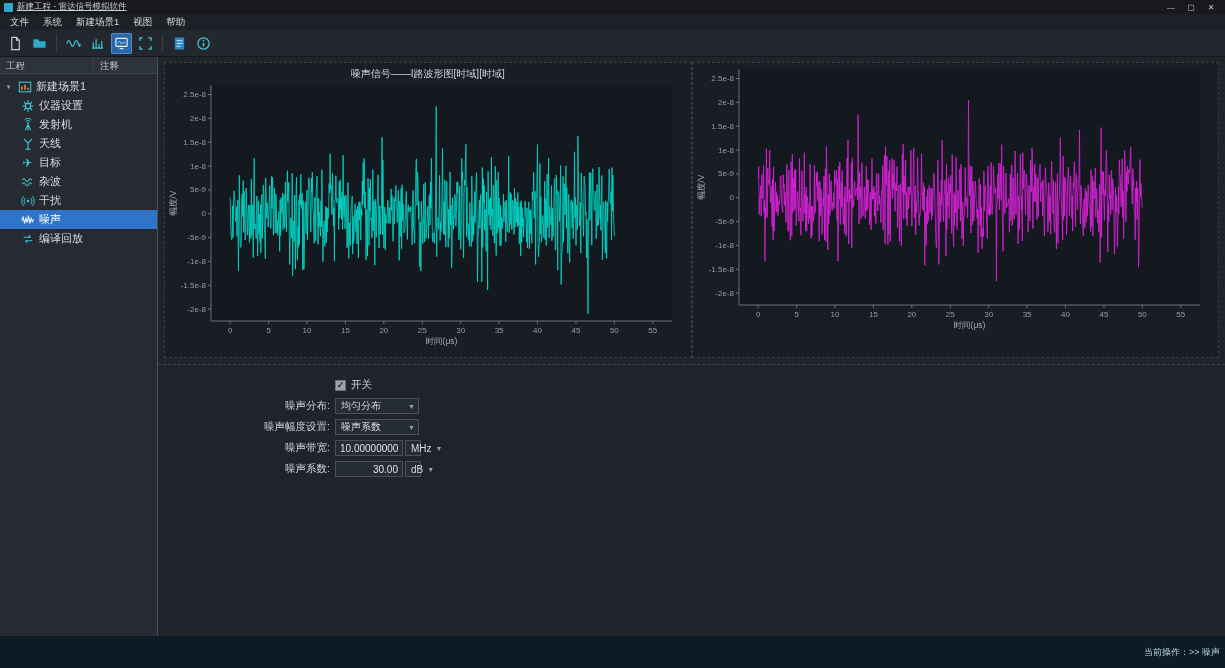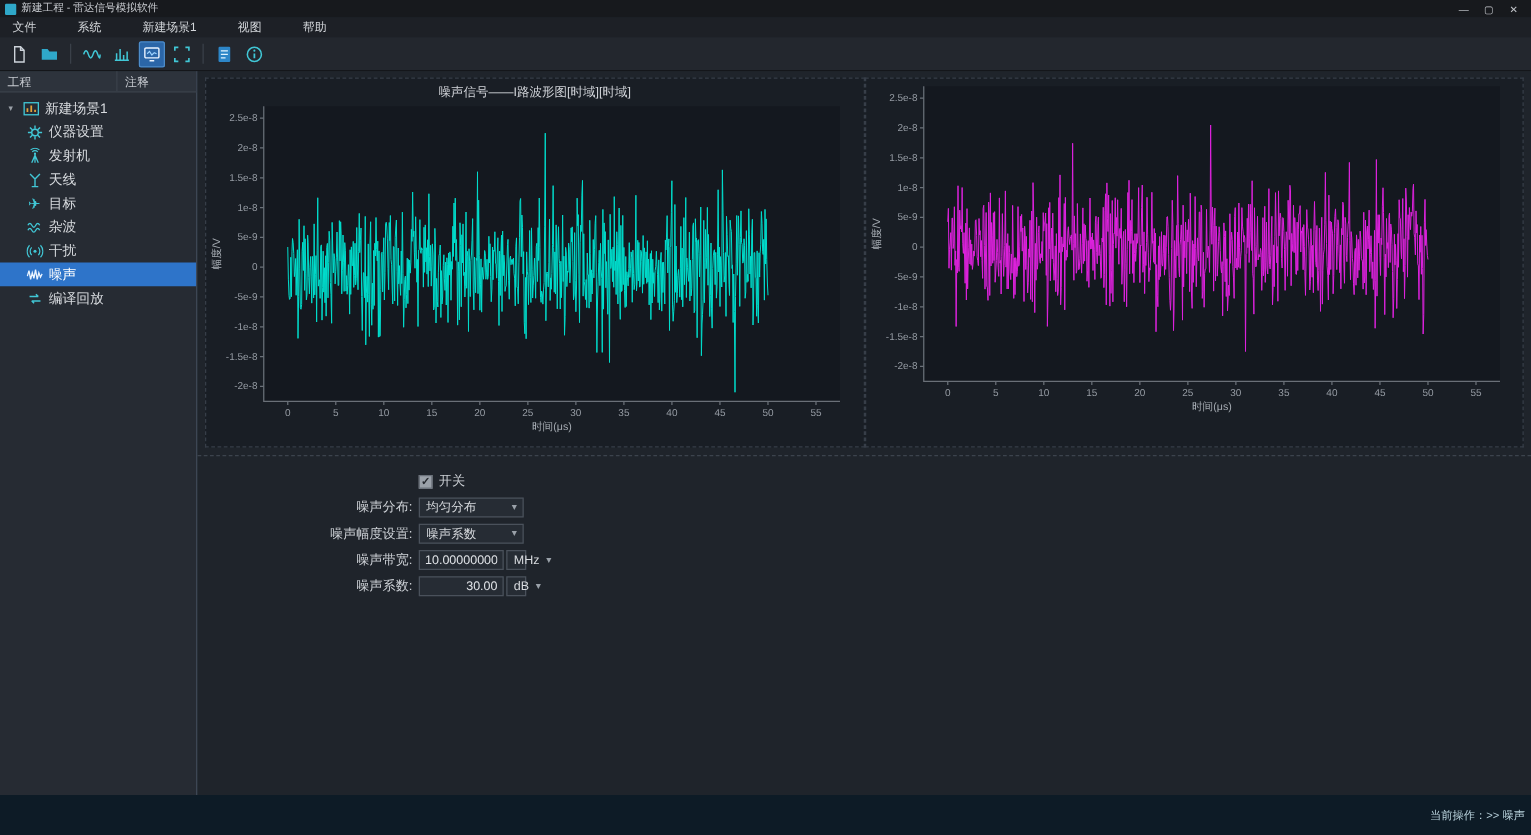--- a/index.html
+++ b/index.html
@@ -3,26 +3,26 @@
 <meta charset="utf-8">
 <style>
   * { margin:0; padding:0; box-sizing:border-box; }
   html,body { width:1225px; height:668px; overflow:hidden; }
   body { font-family:"Liberation Sans", sans-serif; background:#21262d; }
   .window { width:100%; height:100%; display:flex; flex-direction:column; }
 
   
   .titlebar { height:14px; background:#17191d; display:flex; align-items:center; padding:0 4px; gap:4px; flex:0 0 auto; }
   .app-icon { width:9px; height:9px; background:#2fa8c9; border-radius:1px; display:inline-block; }
-  .titlebar .title { font-size:8.5px; color:#c9ccd1; }
+  .titlebar .title { font-size:8.5px; color:#c9ccd1;text-decoration:underline; }
   .win-buttons { margin-left:auto; display:flex; }
   .win-btn { width:20px; height:14px; font-size:8px; color:#c2c5ca; display:flex; align-items:center; justify-content:center; }
 
   
-  .menubar { height:16px; background:#1d2026; display:flex; align-items:center; font-size:9.5px; color:#d3d6da; padding-left:3px; flex:0 0 auto;gap:19px; }
+  .menubar { height:16px; background:#1d2026; display:flex; align-items:center; font-size:9.5px; color:#d3d6da; padding-left:3px; flex:0 0 auto; }
   .menu-item { padding:1px 7px; }
 
   
   .toolbar { height:27px; background:#23272e; display:flex; align-items:center; padding:0 5px; gap:3px; border-bottom:1px solid #14161a; flex:0 0 auto; }
   .tool-btn { width:21px; height:21px; display:flex; align-items:center; justify-content:center; border-radius:2px; }
   .tool-btn.active { background:#2b66a8; box-shadow:inset 0 0 0 1px #4d8cc8; }
   .tool-sep { width:1px; height:16px; background:#3a4049; margin:0 3px; }
 
   
   .content { flex:1; display:flex; min-height:0; }

